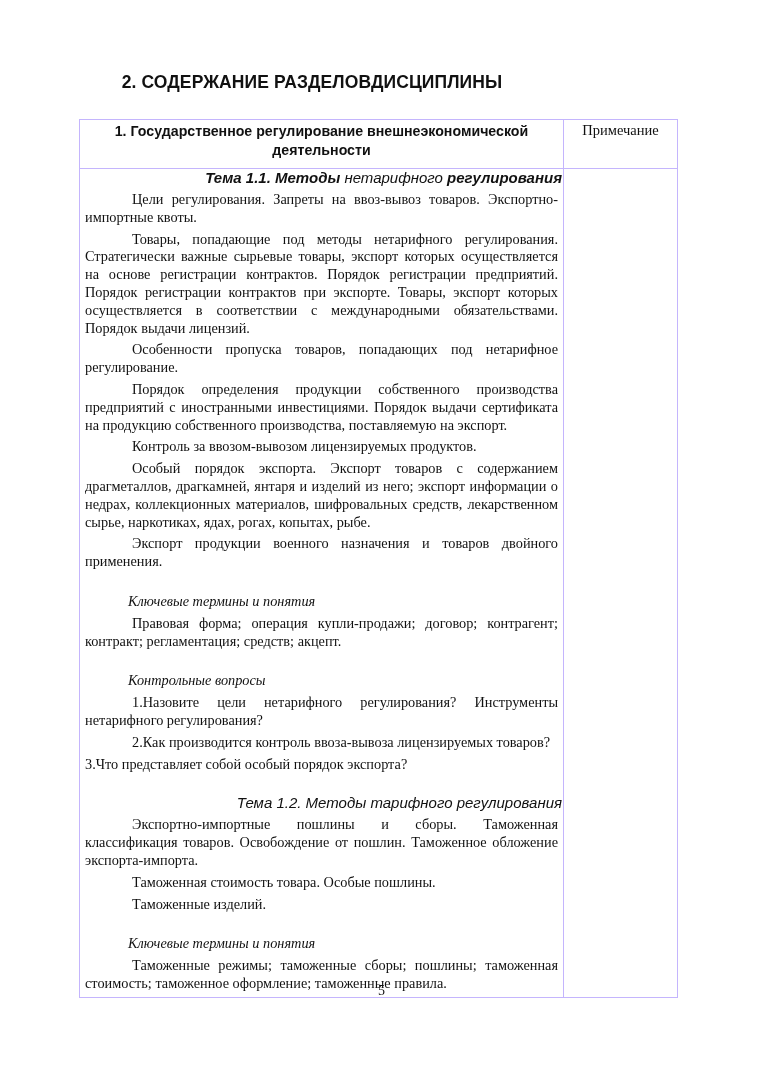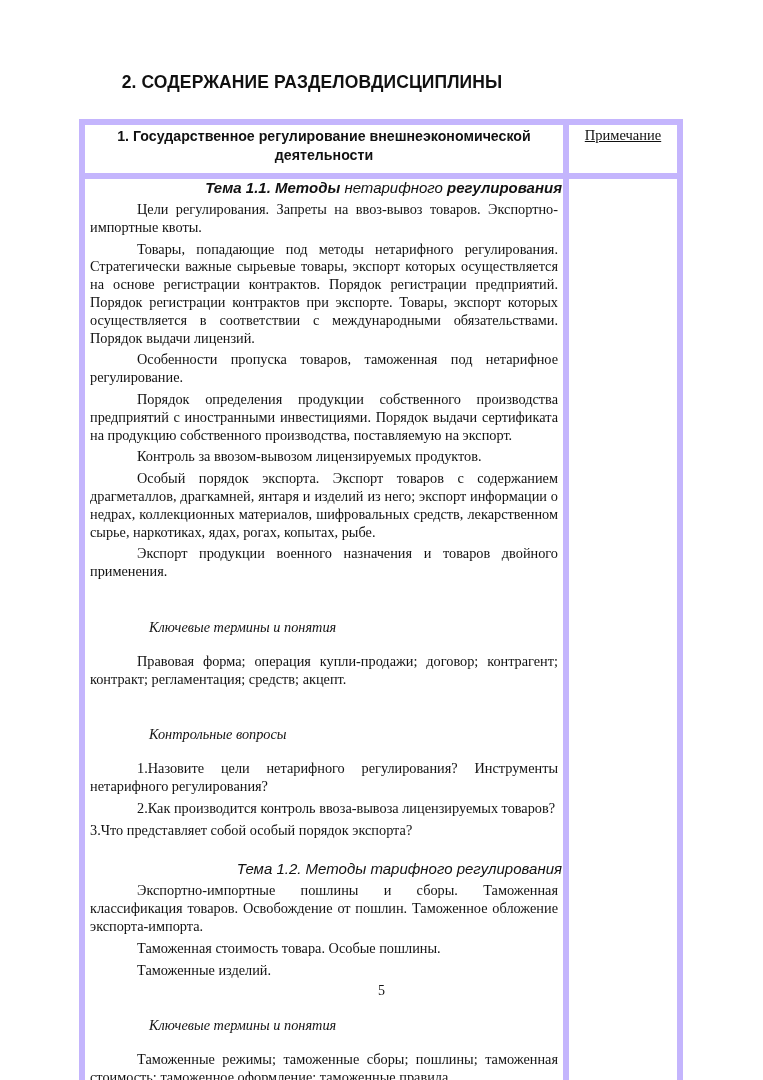--- a/index.html
+++ b/index.html
@@ -12,47 +12,47 @@
       text-align: center;
       font-family: "Liberation Sans", sans-serif;
       font-weight: bold; font-size: 17.5px; letter-spacing: 0.1px;
     }
     table.content-table {
       position: absolute; left: 79px; top: 119px;
       width: 598px; border-collapse: collapse;
       table-layout: fixed;
     }
     table.content-table td {
-      border: 6px solid #c4b5fd; vertical-align: top; padding: 0;
+      border: 1px solid #c4b5fd; vertical-align: top; padding: 0;
     }
     col.c1 { width: 484px; }
     col.c2 { width: 114px; }
     .hdr-main {
       font-family: "Liberation Sans", sans-serif; font-weight: bold;
       font-size: 14.2px; line-height: 19px; text-align: center;
       padding: 2px 6px 8px 6px !important; height: 38px;
     }
     .hdr-note {
       font-family: "Liberation Serif", serif; font-size: 14.5px;
-      text-align: center; padding-top: 2px !important; text-decoration: underline;
+      text-align: center; padding-top: 2px !important;
     }
     .body-cell {
       font-family: "Liberation Serif", serif; font-size: 14.3px;
       line-height: 17.8px; text-align: justify;
       padding: 0 1px 0 1px !important;
     }
     .topic {
       font-family: "Liberation Sans", sans-serif; font-style: italic;
       font-size: 15px; text-align: right; line-height: 18px;
     }
     .topic .b { font-weight: bold; }
     .topic .n { font-weight: normal; }
     .para { text-indent: 47px; margin: 4px; }
     .para.noindent { text-indent: 0; }
-    .sub { font-style: italic; text-indent: 47px; margin: 16px; }
+    .sub { font-style: italic; text-indent: 47px; margin: 0; }
     .gap { height: 18px; }
     .gap2 { height: 17px; }
     .page-number {
       position: absolute; top: 983px; left: 0; width: 763px; text-align: center;
       font-family: "Liberation Serif", serif; font-size: 14px;
     }
   </style>
 </head>
 <body>
 
@@ -68,21 +68,21 @@
     <td class="hdr-main">1. Государственное регулирование внешнеэкономической деятельности</td>
     <td class="hdr-note">Примечание</td>
   </tr>
   <tr>
     <td class="body-cell">
       <div class="topic">
         <span class="b">Тема 1.1. Методы </span><span class="n">нетарифного </span><span class="b">регулирования</span>
       </div>
       <p class="para">Цели регулирования. Запреты на ввоз-вывоз товаров. Экспортно-импортные квоты.</p>
       <p class="para">Товары, попадающие под методы нетарифного регулирования. Стратегически важные сырьевые товары, экспорт которых осуществляется на основе регистрации контрактов. Порядок регистрации предприятий. Порядок регистрации контрактов при экспорте. Товары, экспорт которых осуществляется в соответствии с международными обязательствами. Порядок выдачи лицензий.</p>
-      <p class="para">Особенности пропуска товаров, таможенная под нетарифное регулирование.</p>
+      <p class="para">Особенности пропуска товаров, попадающих под нетарифное регулирование.</p>
       <p class="para">Порядок определения продукции собственного производства предприятий с иностранными инвестициями. Порядок выдачи сертификата на продукцию собственного производства, поставляемую на экспорт.</p>
       <p class="para">Контроль за ввозом-вывозом лицензируемых продуктов.</p>
       <p class="para">Особый порядок экспорта. Экспорт товаров с содержанием драгметаллов, драгкамней, янтаря и изделий из него; экспорт информации о недрах, коллекционных материалов, шифровальных средств, лекарственном сырье, наркотиках, ядах, рогах, копытах, рыбе.</p>
       <p class="para">Экспорт продукции военного назначения и товаров двойного применения.</p>
       <div class="gap"></div>
       <p class="sub">Ключевые термины и понятия</p>
       <p class="para">Правовая форма; операция купли-продажи; договор; контрагент; контракт; регламентация; средств; акцепт.</p>
       <div class="gap"></div>
       <p class="sub">Контрольные вопросы</p>
       <p class="para">1.Назовите цели нетарифного регулирования? Инструменты нетарифного регулирования?</p>

